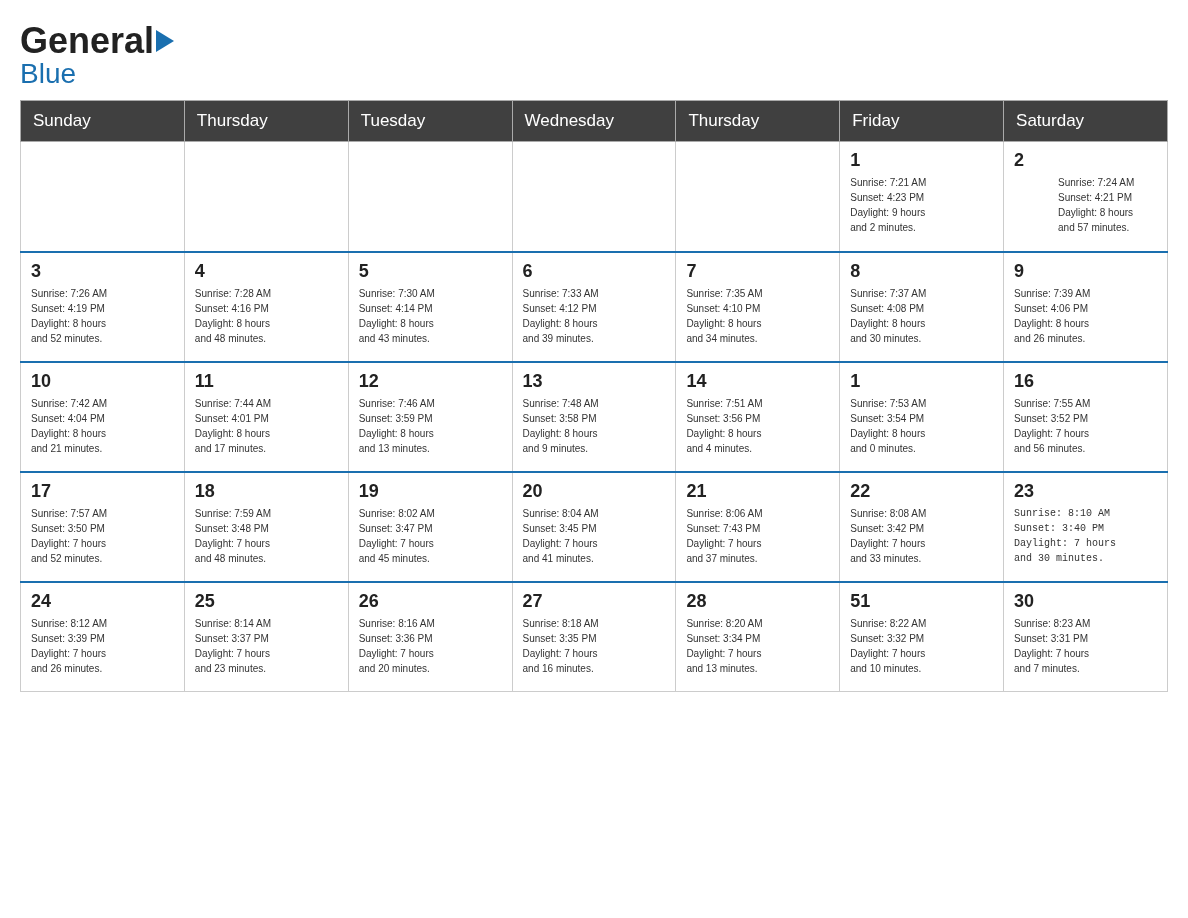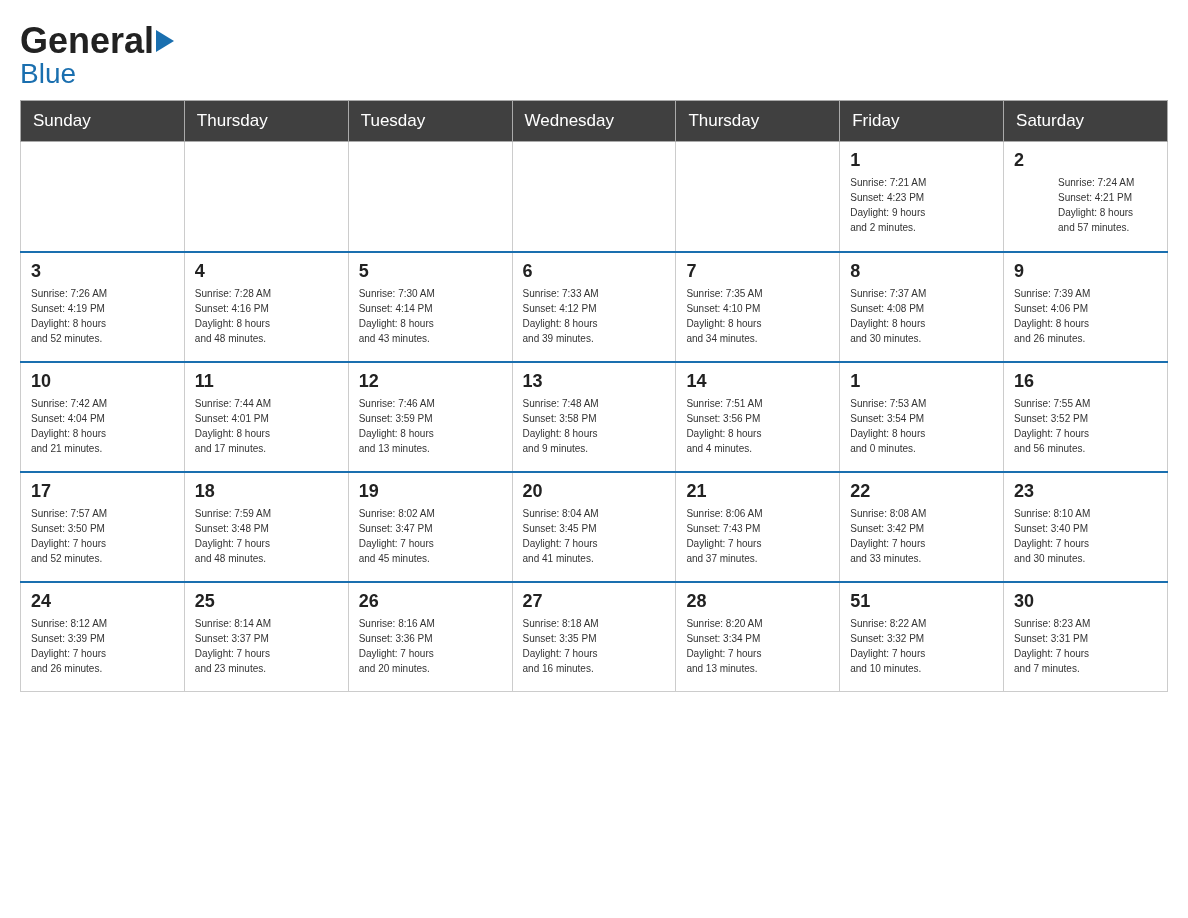--- a/index.html
+++ b/index.html
@@ -216,21 +216,21 @@
         </td>
         <td>
           <span class="day-num">22</span>
           <div class="day-info" style="white-space: pre-line;">Sunrise: 8:08 AM
 Sunset: 3:42 PM
 Daylight: 7 hours
 and 33 minutes.</div>
         </td>
         <td>
           <span class="day-num">23</span>
-          <div class="day-info" style="white-space: pre-line;">Sunrise: 8:10 AM
+          <div class="day-info" style="white-space: pre-line; font-family: Liberation Mono, monospace;">Sunrise: 8:10 AM
 Sunset: 3:40 PM
 Daylight: 7 hours
 and 30 minutes.</div>
         </td>
       </tr>
       <tr class="row-divider">
         <td>
           <span class="day-num">24</span>
           <div class="day-info" style="white-space: pre-line;">Sunrise: 8:12 AM
 Sunset: 3:39 PM

